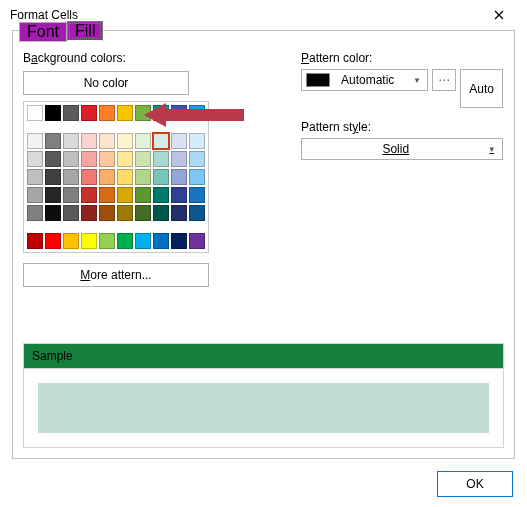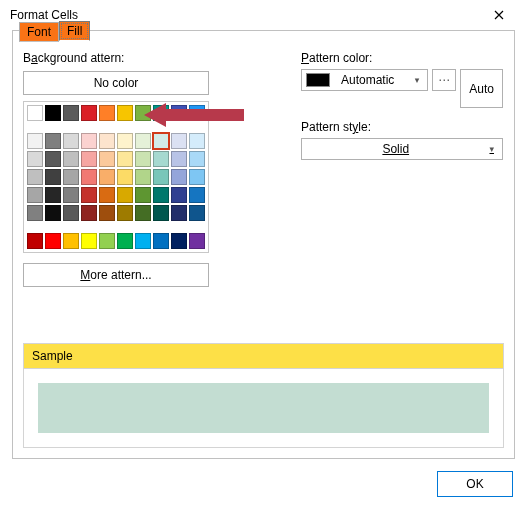--- a/index.html
+++ b/index.html
@@ -37,24 +37,24 @@
     background: #fff;
   }
   .tabs {
     position: absolute;
     top: -10px; left: 6px;
     display: flex;
     height: 20px;
   }
   .tab {
     border: 1px solid #aeaeae;
-    background: #f97316;
+    background: #a21caf;
     padding: 2px 7px;
     margin-right: 0;
-    font-size: 12px;
+    font-size: 16px;
     position: relative;
     line-height: 14px;
     cursor: default;
   }
   .tab.inactive { top: 1px; border-bottom: 1px solid #c0c0c0; }
   .tab.active { border: 1px solid #7a7a7a; border-bottom-color: #fff; top: 0; z-index: 2; }
   .tab.active::before {
     content: ""; position: absolute; inset: 1px; border: 1px dotted #7a7a7a; pointer-events: none;
   }
   .inner {
@@ -65,21 +65,21 @@
   .btn {
     border: 1px solid #b0b0b0;
     background: #fff;
     text-align: center;
     font-size: 12px;
     padding: 4px 0;
     cursor: default;
   }
   .left-col { position: absolute; left: 0; top: 0; width: 230px; }
   .right-col { position: absolute; left: 278px; top: 0; width: 202px; }
-  .no-color-btn { width: 186px; margin-top: 6px; }
+  .no-color-btn { width: 166px; margin-top: 6px; }
   .palette-box {
     margin-top: 6px;
     width: 186px;
     border: 1px solid #c8c8c8;
     padding: 3px;
     display: flex; flex-direction: column; gap: 2px;
   }
   .row { display: flex; gap: 2px; }
   .sw {
     width: 16px; height: 16px;
@@ -110,21 +110,21 @@
   .auto-btn {
     height: 39px; padding: 0 8px; border: 1px solid #b0b0b0;
     display: flex; align-items: center; font-size: 12px; cursor: default;
   }
   .pattern-style-dd { justify-content: center; text-decoration: underline; }
   .sample-frame {
     position: absolute; left: 0; right: 0; bottom: 0;
     border: 1px solid #d4d4d4;
   }
   .sample-header {
-    background: #fde047;
+    background: #15803d;
     padding: 5px 8px;
     font-size: 12px;
     border-bottom: 1px solid #d4d4d4;
   }
   .sample-body { padding: 14px; }
   .sample-swatch {
     height: 50px;
     background: #c3ddd2;
   }
   .footer {
@@ -163,21 +163,21 @@
 <div class="client">
   <div class="tabs">
     <div class="tab inactive"><span>Font</span></div>
     <div class="tab active"><span>Fill</span></div>
   </div>
 
   <div class="inner">
 
     <div class="left-col">
       <div class="lbl">
-        <span>B</span><span class="underline">a</span><span>ckground attern:</span>
+        <span>B</span><span class="underline">a</span><span>ckground colors:</span>
       </div>
       <div class="btn no-color-btn">
         <span>No color</span>
       </div>
 
       <div class="palette-box" id="palette">
           <div class="row">
             <div class="sw" style="background: rgb(255, 255, 255);"></div>
             <div class="sw" style="background: rgb(0, 0, 0);"></div>
             <div class="sw" style="background: rgb(91, 91, 91);"></div>

